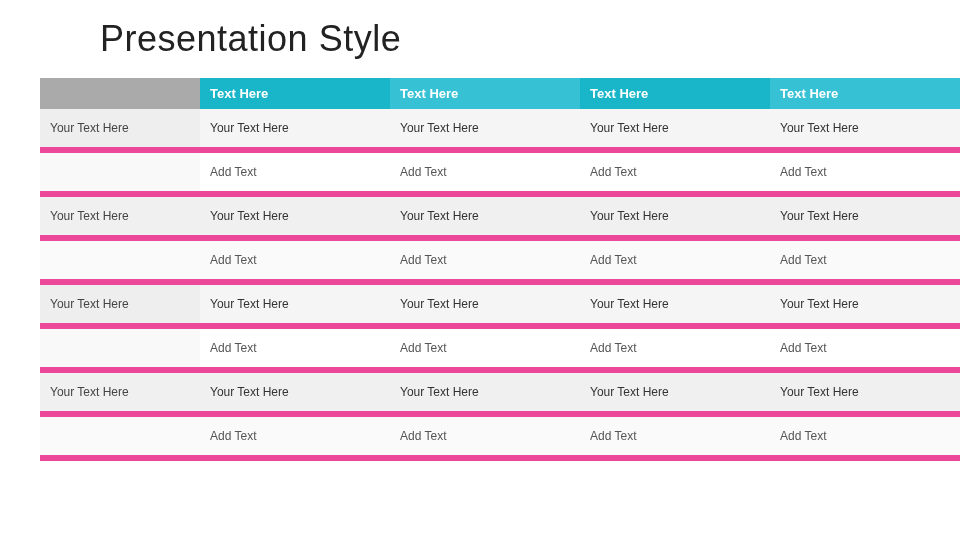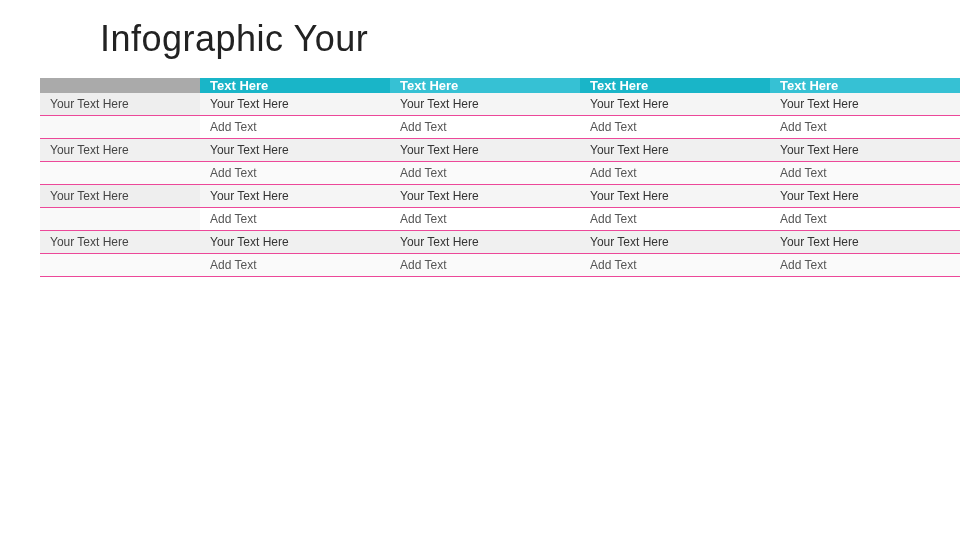--- a/index.html
+++ b/index.html
@@ -35,40 +35,40 @@
     table {
       width: 100%;
       border-collapse: collapse;
       table-layout: fixed;
     }
     col.row-label { width: 160px; }
     col.data-col { width: 190px; }
 
     
     thead tr th {
-      padding: 0 10px;
+      padding: 8px 10px;
       font-size: 13px;
       font-weight: 600;
       text-align: left;
       color: #fff;
     }
     thead tr th.row-label-head {
       background: #aaaaaa;
     }
     thead tr th.col1-head { background: #19b5c8; }
     thead tr th.col2-head { background: #36c1d4; }
     thead tr th.col3-head { background: #19b5c8; }
     thead tr th.col4-head { background: #36c1d4; }
 
     
     tbody tr td {
-      padding: 4px 10px;
+      padding: 12px 10px;
       font-size: 12px;
       color: #333;
-      border-bottom: 1px solid #ec4899;
+      border-bottom: 6px solid #ec4899;
     }
     tbody tr.section-row td {
       background: #f5f5f5;
     }
     tbody tr.add-row td {
       background: #ffffff;
       color: #555;
       margin-top: 16px;
     }
     tbody tr.section-row td.row-label-cell {
@@ -131,21 +131,21 @@
     .footer-box p {
       font-size: 12px;
       color: #333;
       line-height: 1.6;
     }
   </style>
 </head>
 <body>
 
 <div class="page">
-  <h1 class="title">Infographic Your</h1>
+  <h1 class="title">Presentation Style</h1>
 
   <div class="table-wrapper">
     <table>
       <colgroup>
         <col class="row-label">
         <col class="data-col">
         <col class="data-col">
         <col class="data-col">
         <col class="data-col">
       </colgroup>

